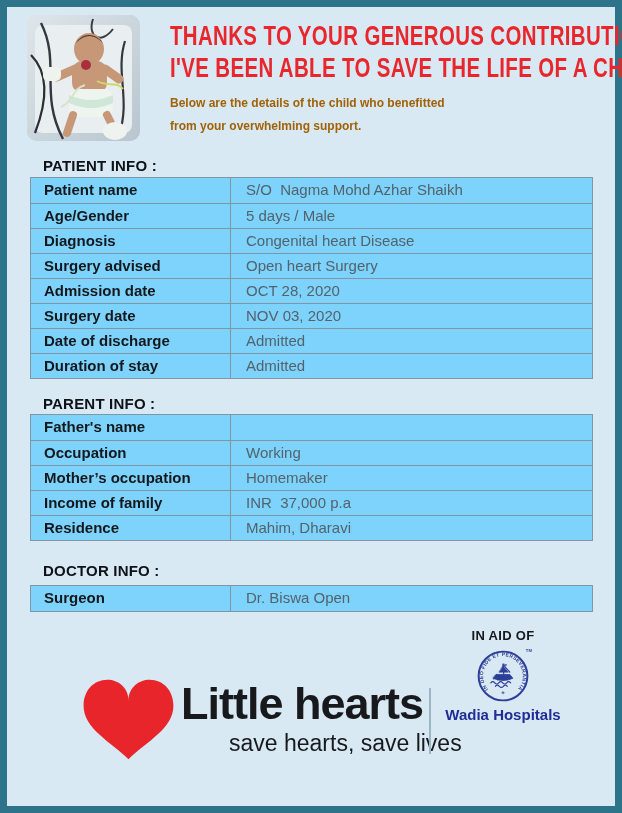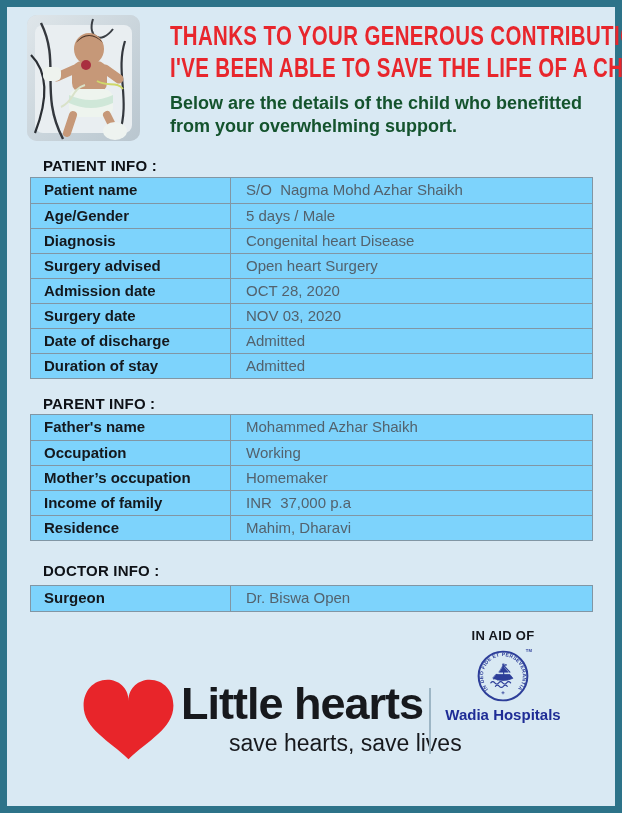--- a/index.html
+++ b/index.html
@@ -28,22 +28,22 @@
   .headline {
     position:absolute; left:170px; top:20px;
     transform:scaleX(0.73); transform-origin:left top;
     color:#e8262c;
     font-weight:bold; font-size:28px; line-height:32px;
     letter-spacing:0.5px;
     white-space:nowrap;
   }
   .subheadline {
     position:absolute; left:170px; top:92px;
-    color:#14532d; font-weight:bold;
-    font-size:18px; line-height:23px;
+    color:#a16207; font-weight:bold;
+    font-size:12px; line-height:23px;
     white-space:nowrap;
   }
 
   
   .section-title {
     position:absolute; left:43px;
     font-size:15px; font-weight:bold; color:#0e1116;
     letter-spacing:0.2px;
   }
   .title-patient { top:157px;text-align:right; }
@@ -188,21 +188,20 @@
         <div class="tvalue">Admitted</div>
       </div>
       <div class="trow">
         <div class="tlabel">Duration of stay</div>
         <div class="tvalue">Admitted</div>
       </div>
     </div>
   <div class="info-table table-parent">
       <div class="trow">
         <div class="tlabel">Father's name</div>
-        <div class="tvalue">Mohammed Azhar Shaikh</div>
       </div>
       <div class="trow">
         <div class="tlabel">Occupation</div>
         <div class="tvalue">Working</div>
       </div>
       <div class="trow">
         <div class="tlabel">Mother’s occupation</div>
         <div class="tvalue">Homemaker</div>
       </div>
       <div class="trow">

